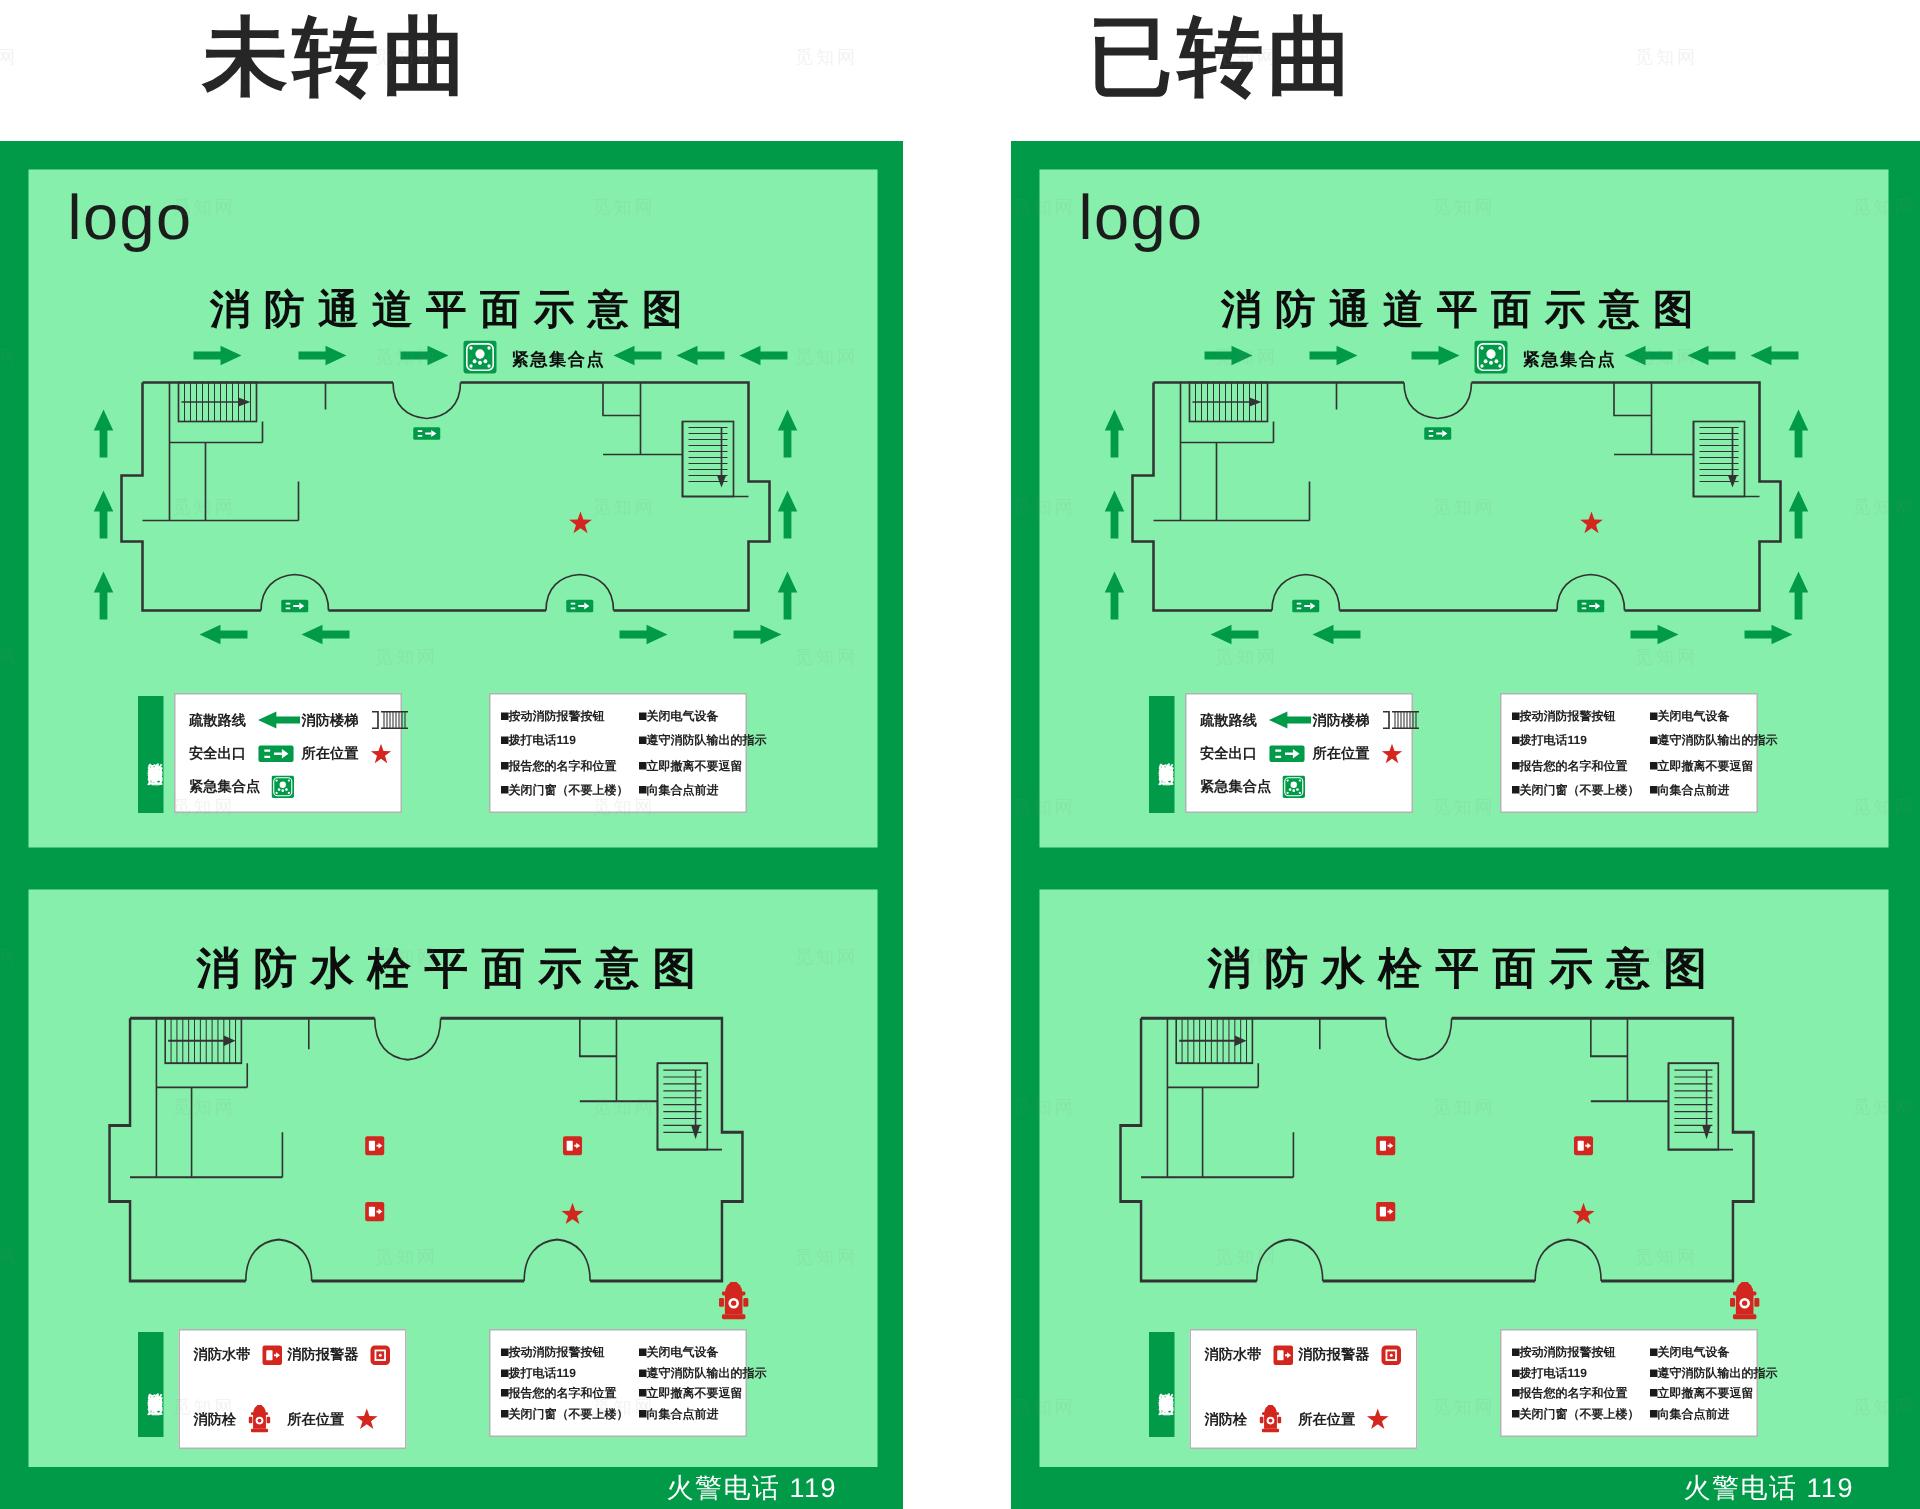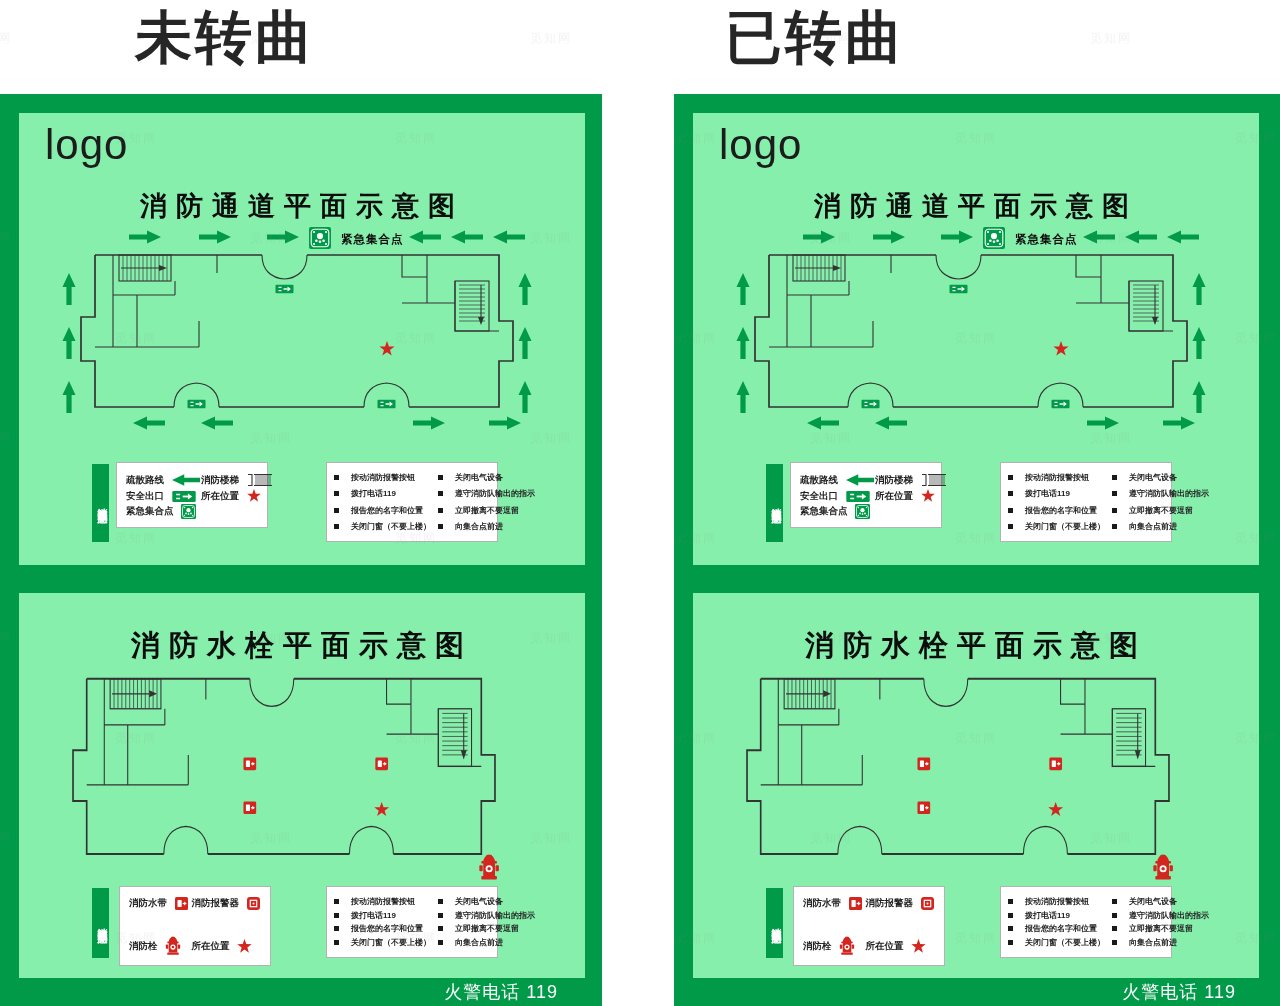--- a/index.html
+++ b/index.html
@@ -24,29 +24,29 @@
   .card-top .legend-row{top:349px;}
   .card-bottom .legend-row{top:293px;}
   .side-strip{position:absolute;left:73px;top:2px;width:17px;background:#009a49;color:#fff;
               writing-mode:vertical-rl;text-orientation:upright;font-size:10px;font-weight:bold;
               text-align:center;letter-spacing:1px;padding:5px 0;}
   .card-top .side-strip{height:68px;}
   .card-bottom .side-strip{height:60px;}
   .legend-box{position:absolute;left:97px;top:0;width:152px;border:1px solid #b3b3b3;background:#fff;
               display:grid;grid-template-columns:1.15fr 1fr;align-content:space-between;
               padding:9px 9px;box-sizing:border-box;}
-  .card-top .legend-box{height:66px;}
+  .card-top .legend-box{height:80px;}
   .card-bottom .legend-box{left:100px;height:80px;}
   .lg-item{display:flex;align-items:center;gap:7px;font-size:9.5px;font-weight:bold;color:#222;white-space:nowrap;}
   .instr-box{position:absolute;left:307px;top:0;width:172px;border:1px solid #b3b3b3;background:#fff;
              display:flex;gap:7px;padding:9px 7px;box-sizing:border-box;}
   .card-top .instr-box{height:80px;}
   .card-bottom .instr-box{height:72px;}
   .instr-box ul{list-style:none;margin:0;padding:0;display:flex;flex-direction:column;justify-content:space-between;}
-  .instr-box li{display:flex;align-items:center;gap:12px;font-size:8px;font-weight:bold;color:#222;white-space:nowrap;}
+  .instr-box li{display:flex;align-items:center;gap:0;font-size:8px;font-weight:bold;color:#222;white-space:nowrap;}
   .bullet{width:5px;height:5px;background:#1a1a1a;flex:none;}
   .hotline{position:absolute;right:44px;bottom:2px;color:#fff;font-size:18px;letter-spacing:1px;}
   .watermarks{position:absolute;inset:0;pointer-events:none;z-index:9;}
   .watermarks span{position:absolute;font-size:12px;color:#8a8a8a;opacity:0.10;letter-spacing:2px;}
   
   .w{stroke:#333;stroke-width:1.7;fill:none;}
   .d{stroke:#333;stroke-width:1.1;fill:none;}
   .h{stroke:#333;stroke-width:0.7;fill:none;}
   .svg-label{font-size:11.5px;font-weight:bold;fill:#0d0d0d;letter-spacing:1px;}
 </style>

